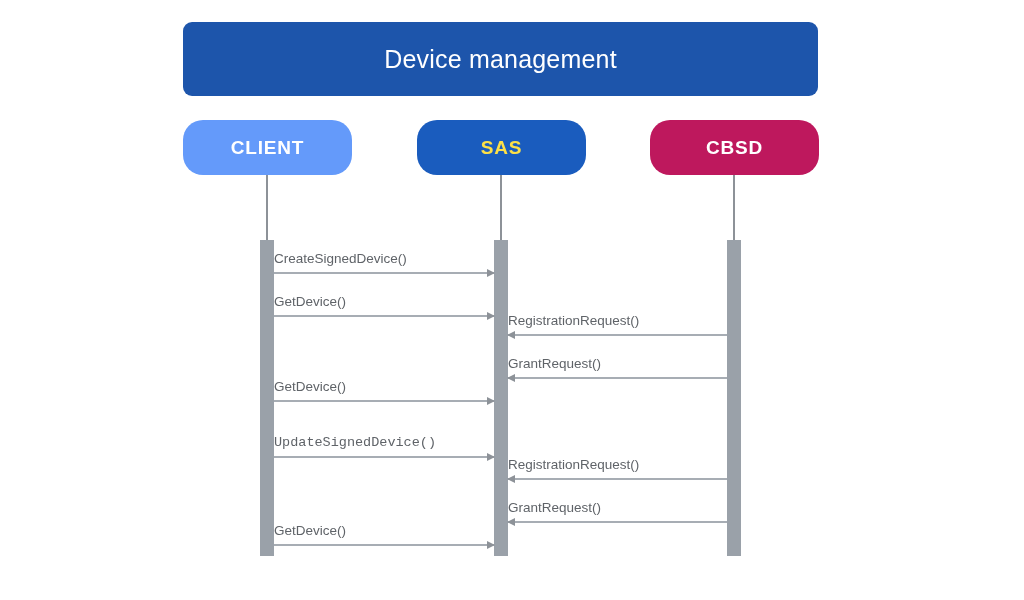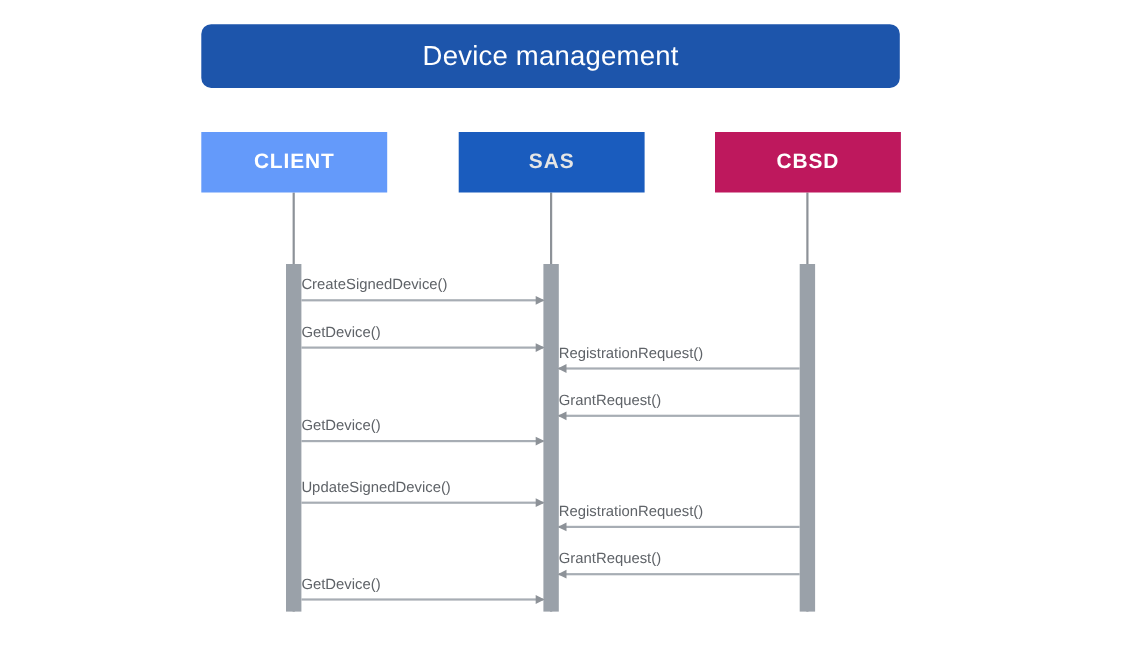--- a/index.html
+++ b/index.html
@@ -21,42 +21,42 @@
     height: 600px;
     background: #ffffff;
   }
 
   
   .title-banner {
     position: absolute;
     left: 183px;
     top: 22px;
     width: 635px;
-    height: 58px;
+    height: 74px;
     border-radius: 9px;
     background: #1d55ab;
     display: flex;
     align-items: center;
     justify-content: center;
     box-sizing: border-box;
   }
   .title-banner-text {
     color: #ffffff;
     font-size: 25px;
     font-weight: 400;
     letter-spacing: 0.2px;
     line-height: 1;
   }
 
   
   .participant-box {
     position: absolute;
     top: 120px;
     height: 55px;
-    border-radius: 0;
+    border-radius: 20px;
     display: flex;
     align-items: center;
     justify-content: center;
     box-sizing: border-box;
   }
   .participant-label {
     color: #ffffff;
     font-size: 19px;
     font-weight: 700;
     letter-spacing: 0.8px;
@@ -139,21 +139,21 @@
       <div class="activation" style="left: 260px; top: 240px; height: 316px; background: rgb(154, 161, 169);"></div>
       <div class="activation" style="left: 494px; top: 240px; height: 316px; background: rgb(154, 161, 169);"></div>
       <div class="activation" style="left: 727px; top: 240px; height: 316px; background: rgb(154, 161, 169);"></div>
     </div>
 
   <div id="participants-layer">
       <div class="participant-box" style="left: 183px; width: 169px; background: rgb(100, 154, 250);">
         <span class="participant-label" style="color: rgb(255, 255, 255);">CLIENT</span>
       </div>
       <div class="participant-box" style="left: 417px; width: 169px; background: rgb(26, 92, 190);">
-        <span class="participant-label" style="color: #e5e5e5;">SAS</span>
+        <span class="participant-label" style="color: #fde047;">SAS</span>
       </div>
       <div class="participant-box" style="left: 650px; width: 169px; background: #be185d;">
         <span class="participant-label" style="color: rgb(255, 255, 255);">CBSD</span>
       </div>
     </div>
 
   <div id="messages-layer">
       <div class="message to-right" style="left: 274px; width: 220px; top: 272px;">
         <div class="line" style="background: rgb(167, 173, 180);"></div>
         <div class="head"></div>
@@ -175,21 +175,21 @@
         <div class="msg-label" style="color: rgb(95, 99, 104);">GrantRequest()</div>
       </div>
       <div class="message to-right" style="left: 274px; width: 220px; top: 400px;">
         <div class="line" style="background: rgb(167, 173, 180);"></div>
         <div class="head"></div>
         <div class="msg-label" style="color: rgb(95, 99, 104);">GetDevice()</div>
       </div>
       <div class="message to-right" style="left: 274px; width: 220px; top: 456px;">
         <div class="line" style="background: rgb(167, 173, 180);"></div>
         <div class="head"></div>
-        <div class="msg-label" style="color: rgb(95, 99, 104);">UpdateSignedDevice()</div>
+        <div class="msg-label" style="color: rgb(95, 99, 104); font-family: Liberation Mono, monospace;">UpdateSignedDevice()</div>
       </div>
       <div class="message to-left" style="left: 508px; width: 219px; top: 478px;">
         <div class="line" style="background: rgb(167, 173, 180);"></div>
         <div class="head"></div>
         <div class="msg-label" style="color: rgb(95, 99, 104);">RegistrationRequest()</div>
       </div>
       <div class="message to-left" style="left: 508px; width: 219px; top: 521px;">
         <div class="line" style="background: rgb(167, 173, 180);"></div>
         <div class="head"></div>
         <div class="msg-label" style="color: rgb(95, 99, 104);">GrantRequest()</div>

